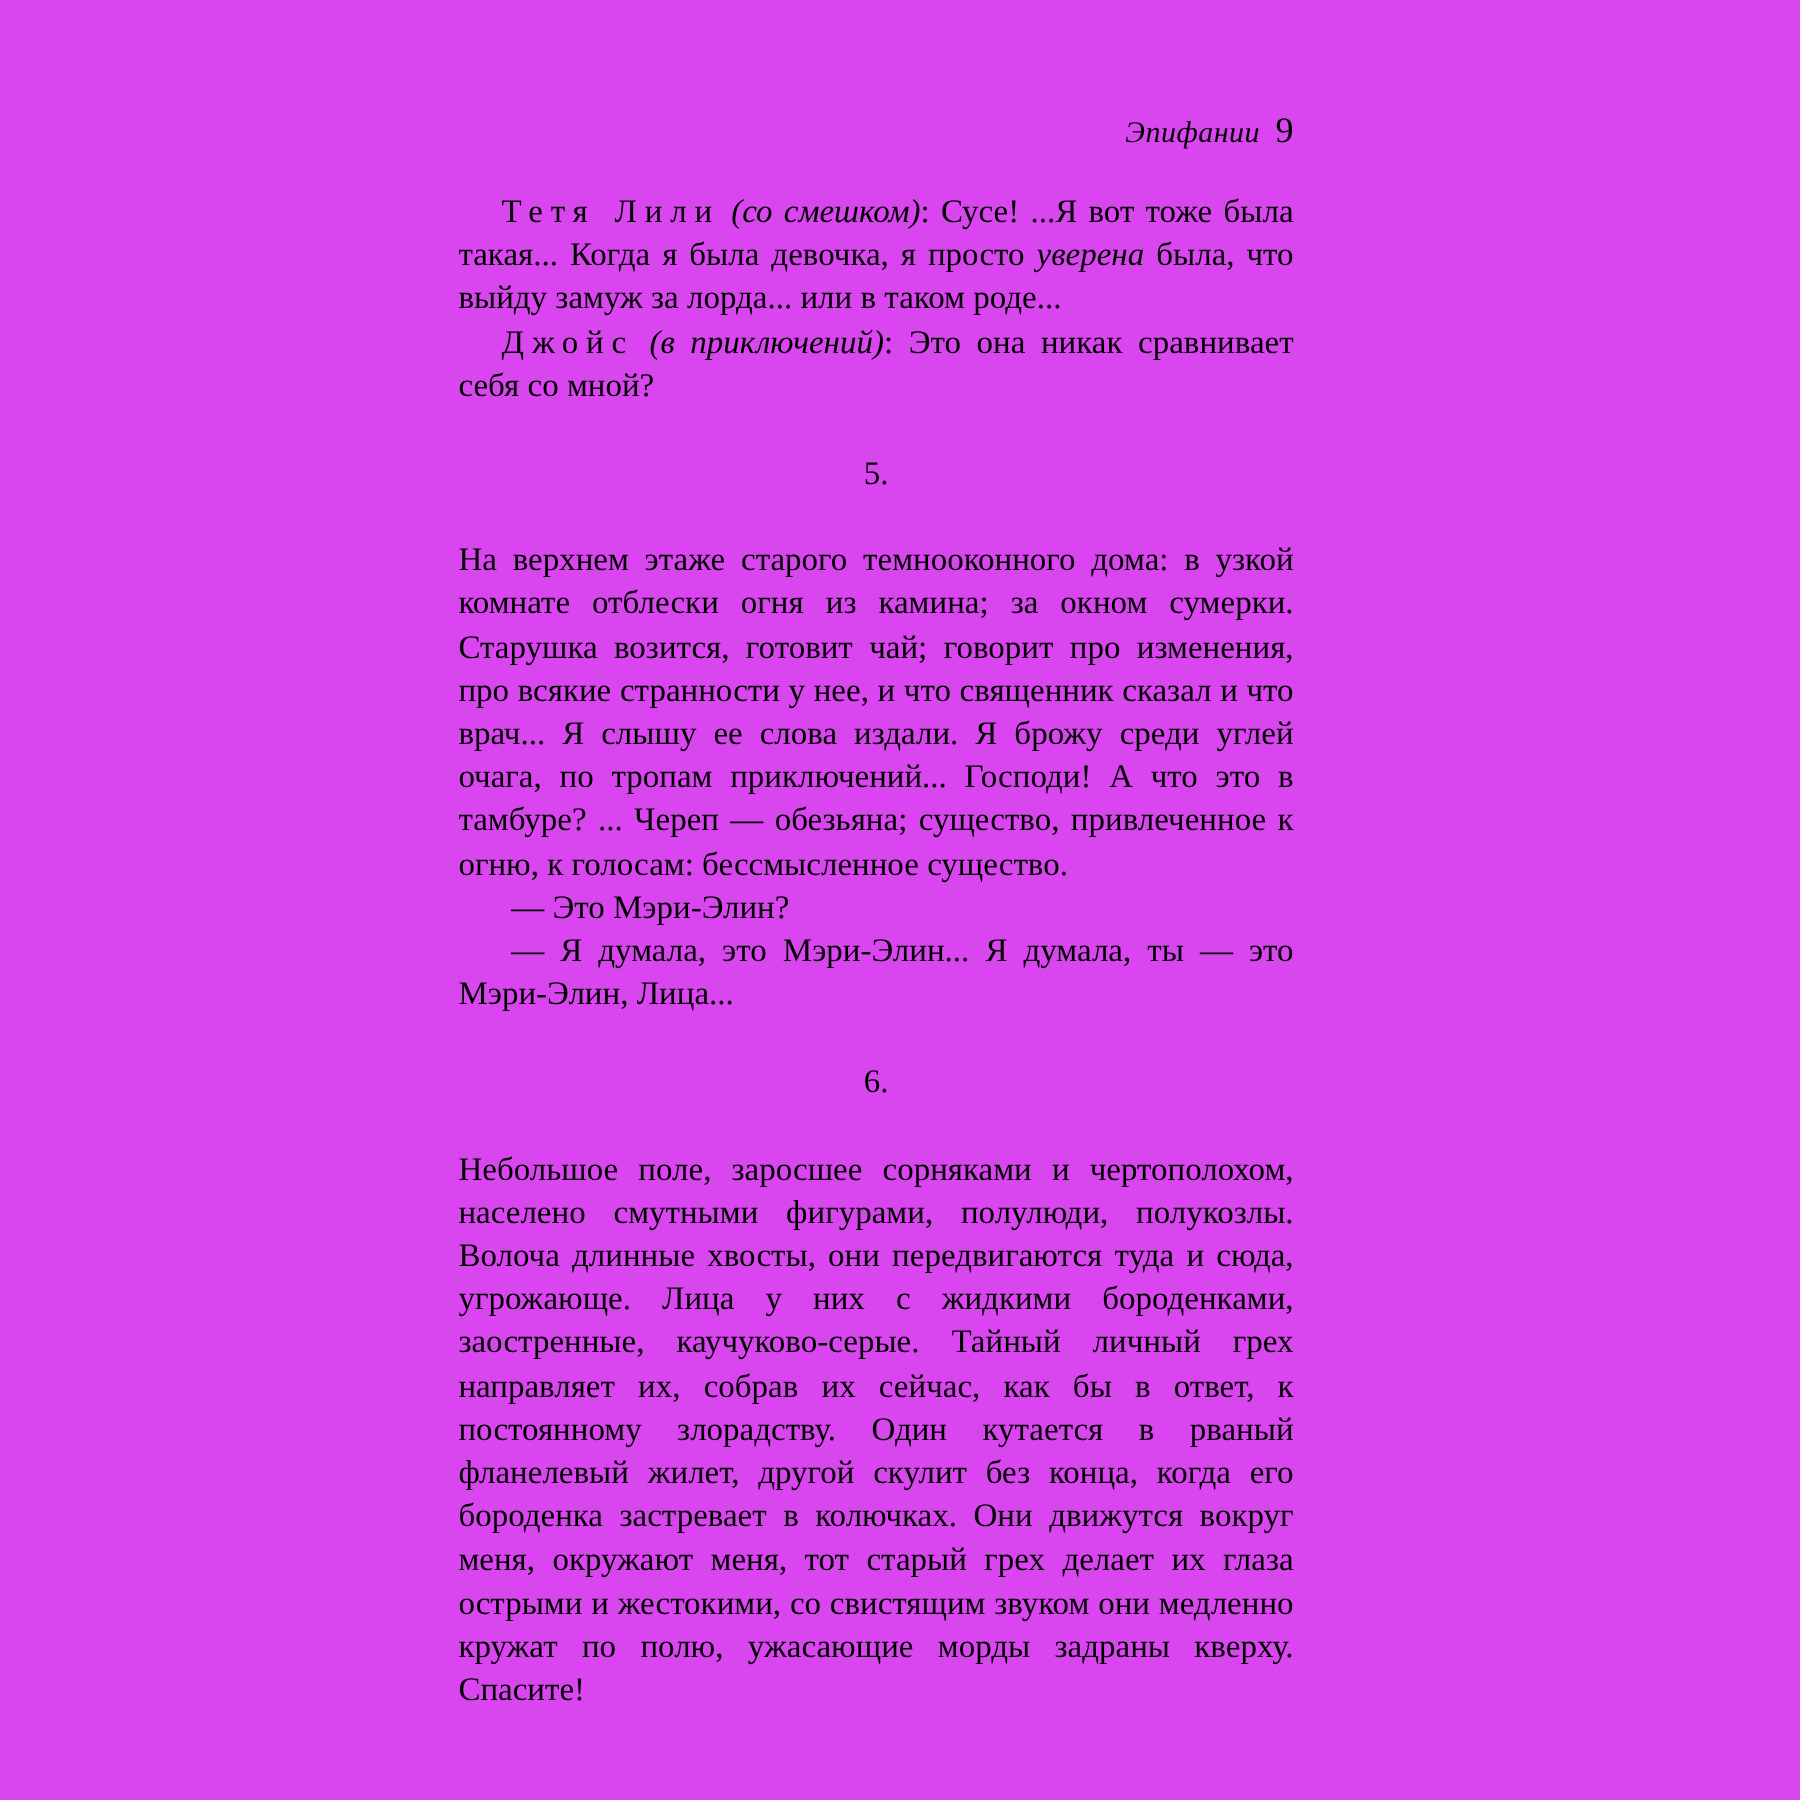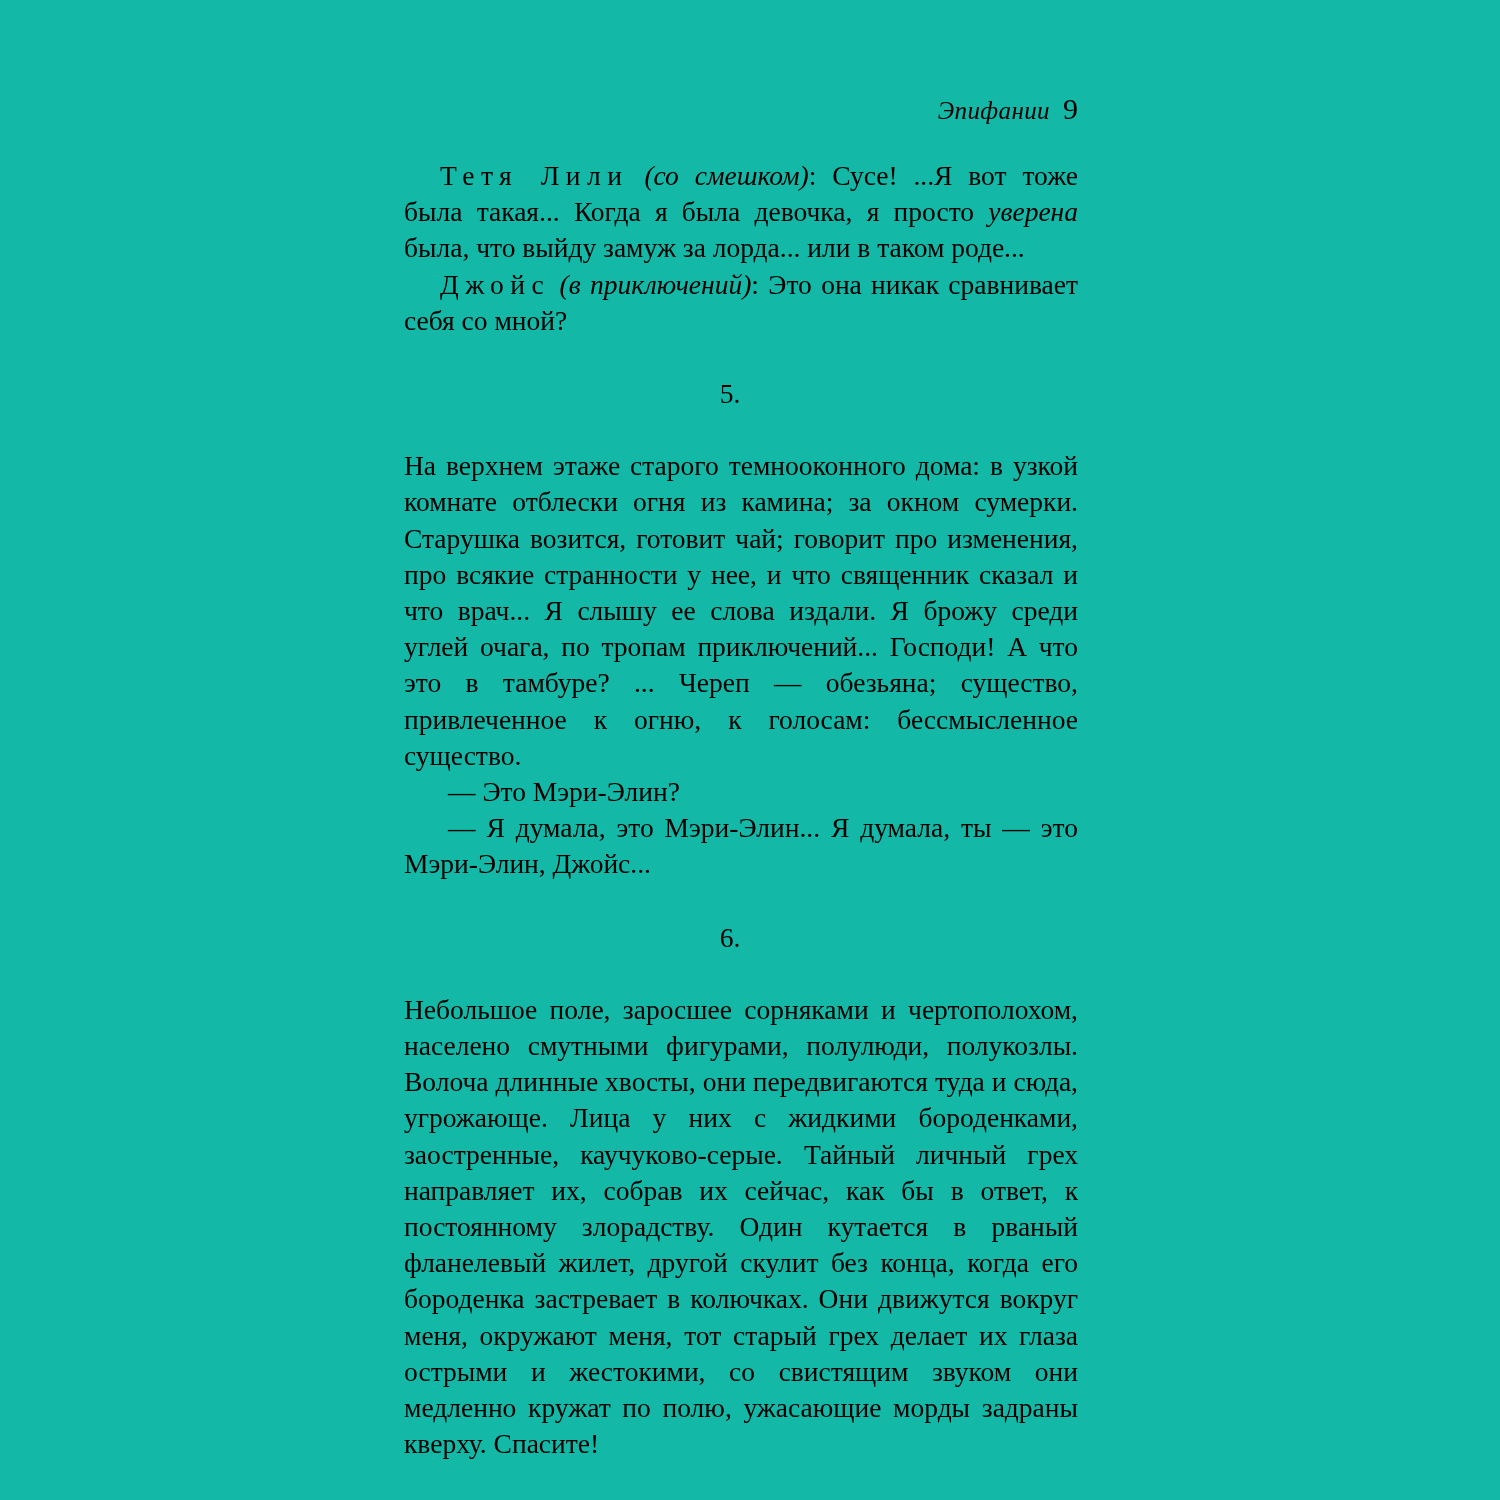--- a/index.html
+++ b/index.html
@@ -16,21 +16,21 @@
     font-family: "Liberation Serif", "DejaVu Serif", serif;
     color: #000000;
     -webkit-font-smoothing: antialiased;
   }
 
   .page {
     position: absolute;
     left: 0; top: 0;
     width: 1500px;
     height: 1500px;
-    background: #14b8a6;
+    background: #d946ef;
   }
 
   
   .running-head {
     position: absolute;
     left: 382px;
     top: 94px;
     width: 696px;
     text-align: right;
     white-space: nowrap;
@@ -63,21 +63,21 @@
     text-justify: inter-word;
     hyphens: manual;
     -webkit-hyphens: manual;
     text-indent: 0;
   }
   p.para.indent { text-indent: 36px; }
   p.para.dialogue { text-indent: 44px; }
   p.para.flush { text-indent: 0; }
 
   
-  p.para { text-align-last: left; margin-left: 22px; }
+  p.para { text-align-last: left; }
 
   .speaker {
     letter-spacing: 6.5px;
   }
   .stage {
     font-style: italic;
   }
   .emph {
     font-style: italic;
   }
@@ -109,21 +109,21 @@
 
     <p class="para indent"><span class="speaker">Джойс</span> <span class="stage">(в приключений)</span><span>: Это она никак сравнивает себя со мной?</span></p>
 
     <div class="gap-before-section"></div>
     <p class="section-number">5.</p>
     <div class="gap-after-section"></div>
 
     <p class="para flush">На верхнем этаже старого темнооконного дома: в узкой комнате отблески огня из камина; за окном сумерки. Старушка возится, готовит чай; говорит про изменения, про всякие странности у нее, и что священник сказал и что врач... Я слышу ее слова издали. Я брожу среди углей очага, по тропам приключений... Господи! А что это в тамбуре? ... Череп — обезьяна; существо, привлеченное к огню, к голосам: бессмысленное существо.</p>
 
     <p class="para dialogue">— Это Мэри-Элин?</p>
-    <p class="para dialogue">— Я думала, это Мэри-Элин... Я думала, ты — это Мэри-Элин, Джойс...</p>
+    <p class="para dialogue">— Я думала, это Мэри-Элин... Я думала, ты — это Мэри-Элин, Лица...</p>
 
     <div class="gap-before-section"></div>
     <p class="section-number">6.</p>
     <div class="gap-after-section"></div>
 
     <p class="para flush">Небольшое поле, заросшее сорняками и чертополохом, населено смутными фигурами, полулюди, полукозлы. Волоча длинные хвосты, они передвигаются туда и сюда, угрожающе. Лица у них с жидкими бороденками, заостренные, каучуково-серые. Тайный личный грех направляет их, собрав их сейчас, как бы в ответ, к постоянному злорадству. Один кутается в рваный фланелевый жилет, другой скулит без конца, когда его бороденка застревает в колючках. Они движутся вокруг меня, окружают меня, тот старый грех делает их глаза острыми и жестокими, со свистящим звуком они медленно кружат по полю, ужасающие морды задраны кверху. Спасите!</p>
 
   </div>
 </div>
 

